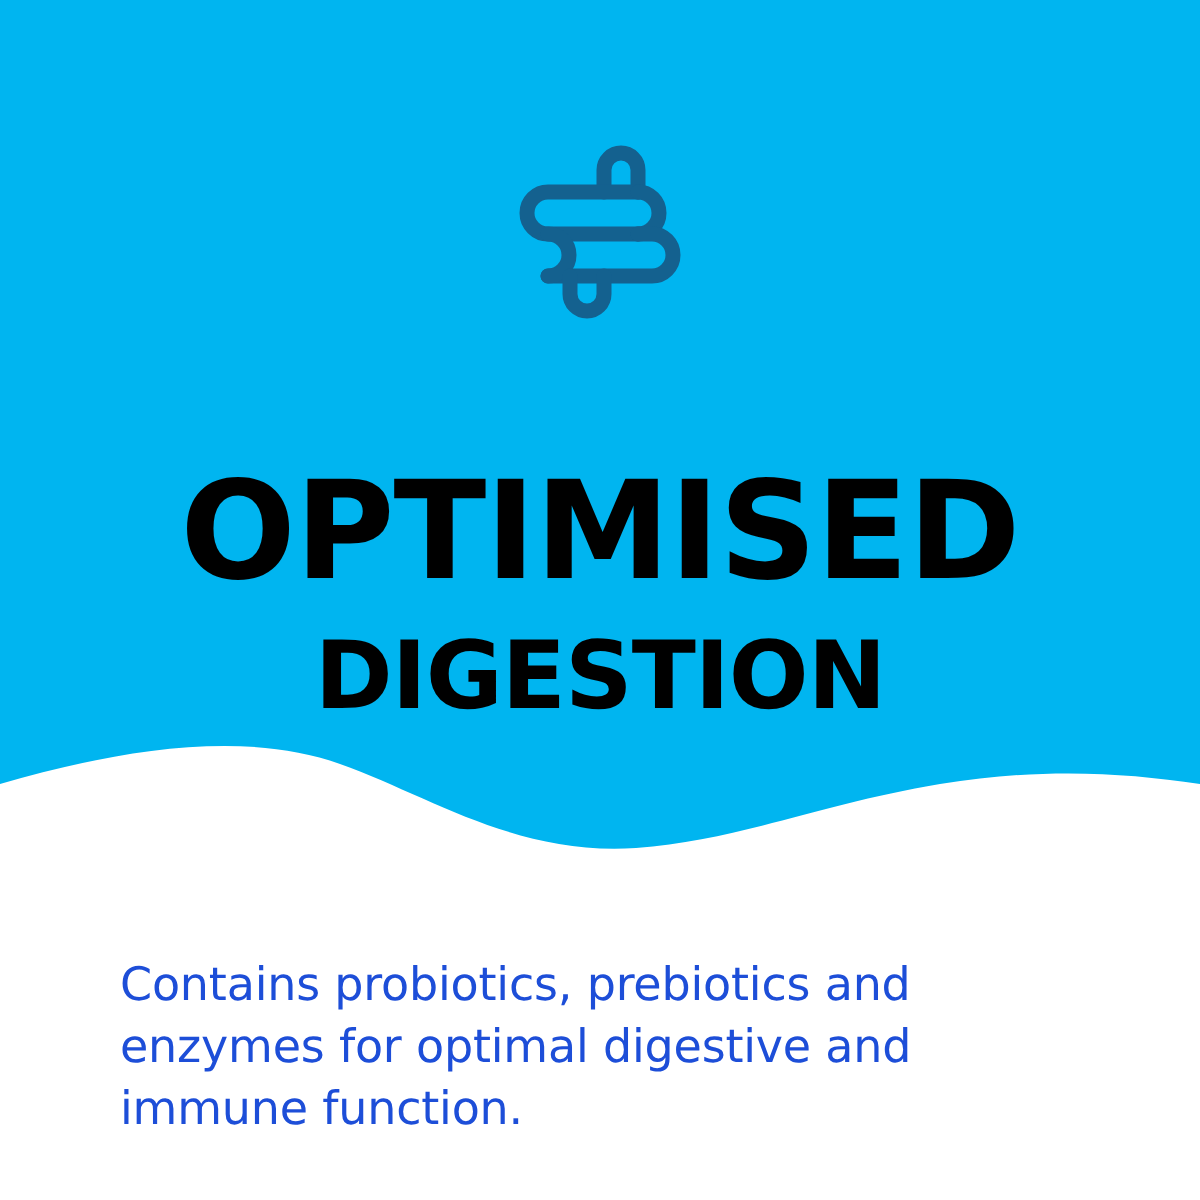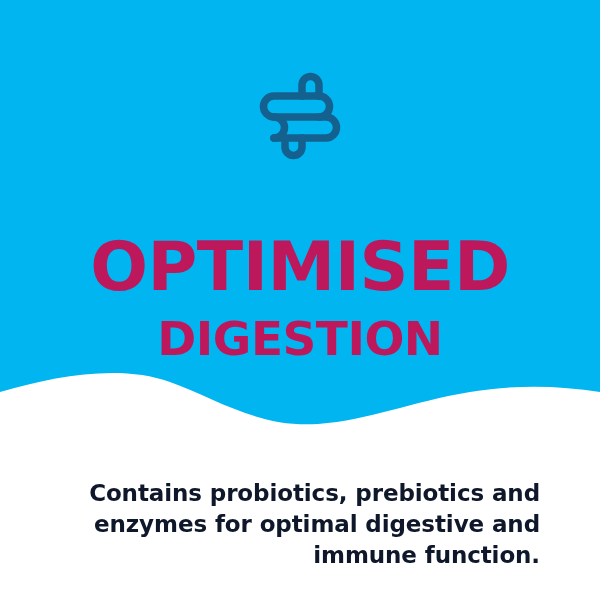--- a/index.html
+++ b/index.html
@@ -49,21 +49,21 @@
     height: 90px;
   }
 
   
   .headline {
     position: absolute;
     left: 0;
     top: 184px;
     width: 600px;
     text-align: center;
-    color: #be185d;
+    color: #000000;
     font-family: "DejaVu Sans", "Liberation Sans", sans-serif;
     font-weight: 700;
     font-size: 70px;
     line-height: 72px;
     letter-spacing: -0.5px;
     -webkit-font-smoothing: antialiased;
   }
   .headline .line {
     display: block;
     white-space: nowrap;
@@ -76,24 +76,24 @@
     font-size: 47px;
     letter-spacing: -0.5px;
   }
 
   
   .body-copy {
     position: absolute;
     left: 60px;
     top: 455px;
     width: 480px;
-    text-align: right;
-    color: #0f172a;
+    text-align: left;
+    color: #1d4ed8;
     font-family: "DejaVu Sans", "Liberation Sans", sans-serif;
-    font-weight: 700;
+    font-weight: 400;
     font-size: 23px;
     line-height: 31px;
     letter-spacing: -0.1px;
   }
 </style>
 </head>
 <body>
 
 <div class="poster">
 

